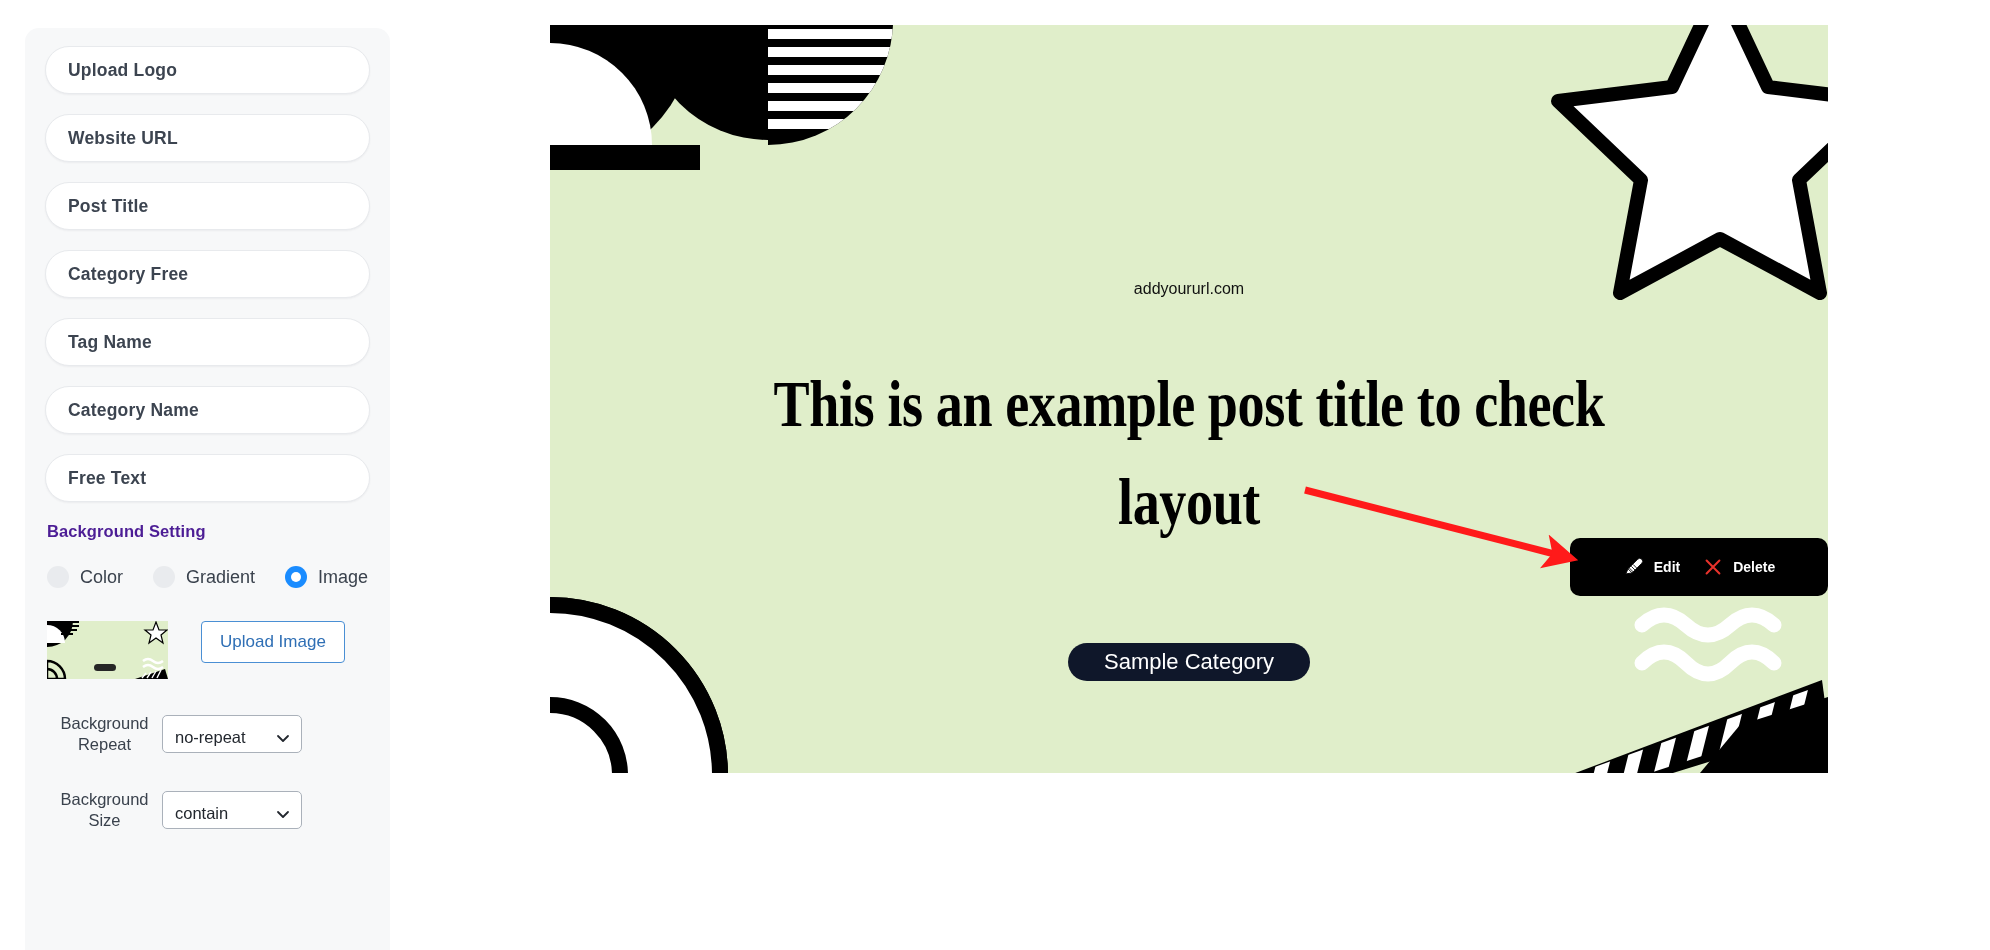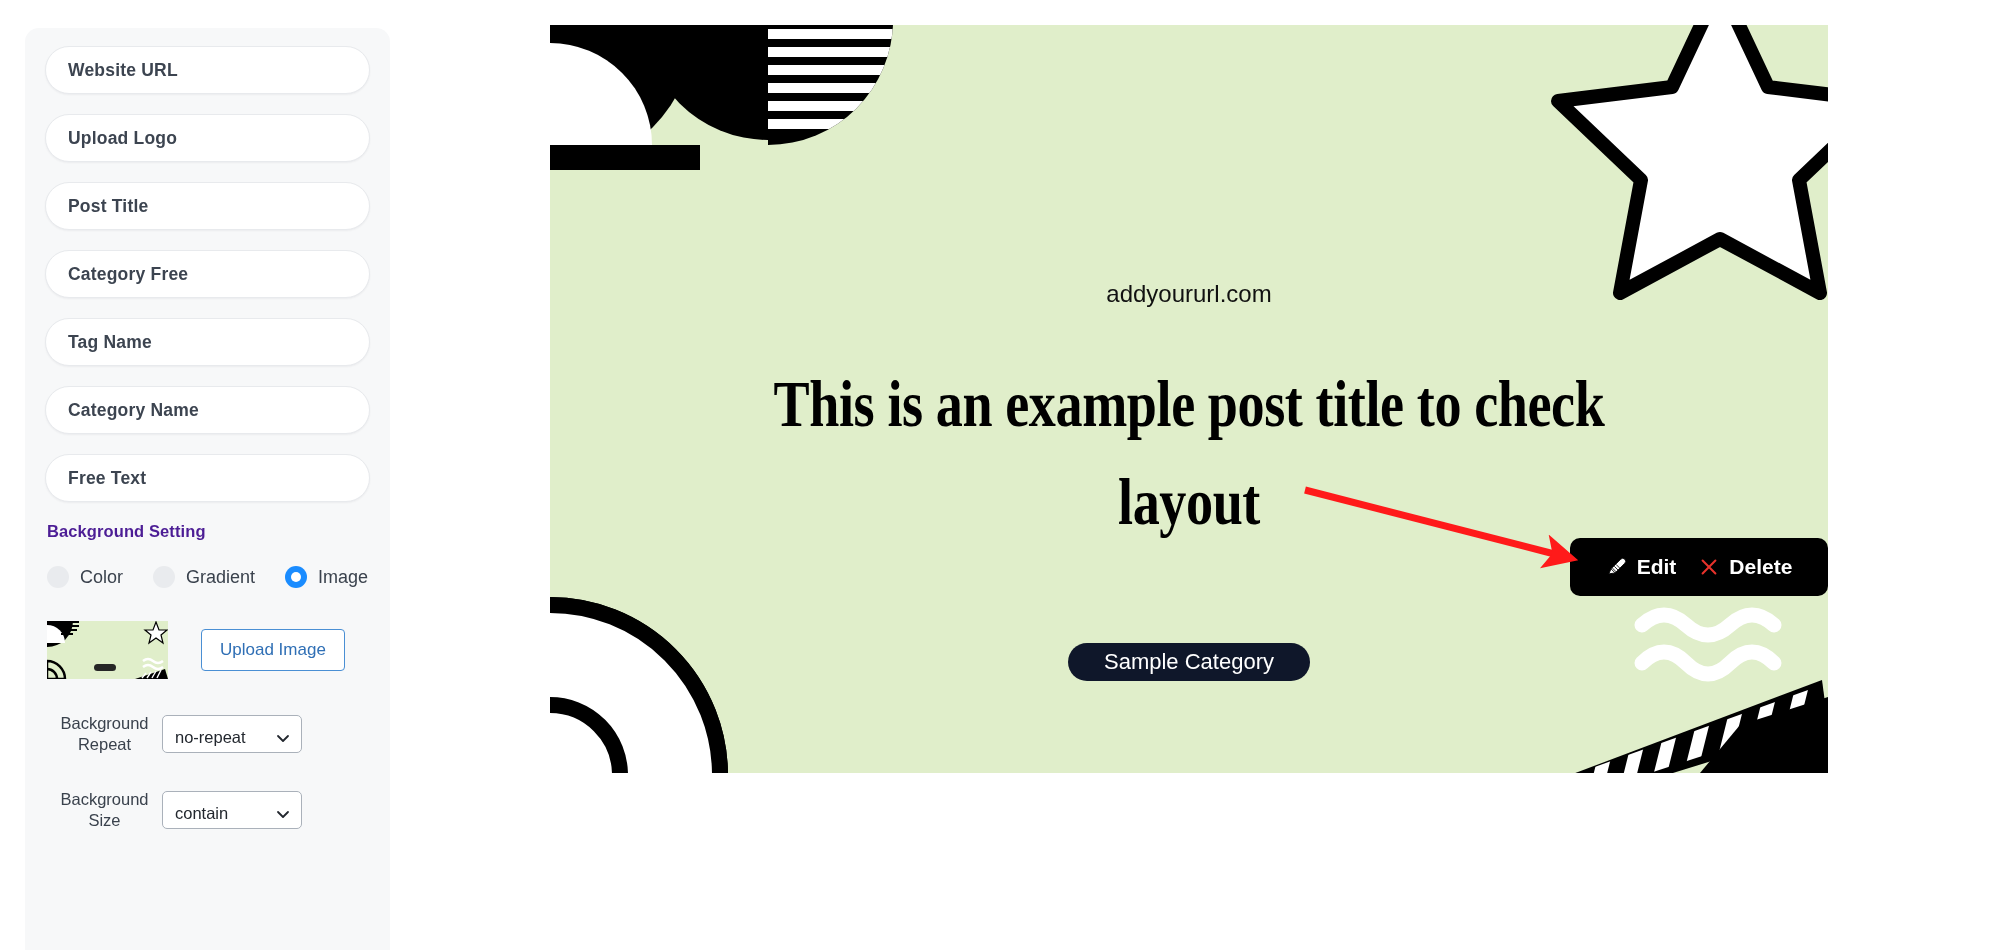--- a/index.html
+++ b/index.html
@@ -71,21 +71,20 @@
     position: absolute;
     left: 6px; top: 6px;
     width: 10px; height: 10px;
     border-radius: 50%;
     background: #ffffff;
   }
   .radio-label { font-size: 18px; color: #3a424d; }
 
   .preview-row {
     display: flex;
-    align-items: center;
     margin-top: 33px;
     padding-left: 2px;
   }
   .thumb {
     width: 121px; height: 58px;
     background: #e0eeca;
     position: relative;
     overflow: hidden;
     flex: 0 0 auto;
   }
@@ -136,21 +135,21 @@
     left: 550px; top: 25px;
     width: 1278px; height: 748px;
     background: #e0eeca;
     overflow: hidden;
   }
   .canvas-url {
     position: absolute;
     left: 0; right: 0;
     top: 255px;
     text-align: center;
-    font-size: 24px;
+    font-size: 16px;
     color: #111111;
     font-family: "Liberation Sans", sans-serif;
   }
   .canvas-title {
     position: absolute;
     left: 70px; right: 70px;
     top: 330px;
     text-align: center;
     font-family: "Liberation Serif", serif;
     font-weight: 700;
@@ -183,39 +182,39 @@
     width: 258px; height: 58px;
     background: #000000;
     border-radius: 10px;
     display: flex;
     align-items: center;
     justify-content: center;
     gap: 22px;
     z-index: 20;
   }
   .tb-item { display: flex; align-items: center; gap: 9px; cursor: pointer; }
-  .tb-item .t { font-size: 21px; font-weight: 700; }
+  .tb-item .t { font-size: 14px; font-weight: 700; }
   .tb-edit .t { color: #ffffff; }
   .tb-del .t { color: #ffffff; }
 
   
   .arrow-layer { position: absolute; inset: 0; pointer-events: none; z-index: 25; }
 </style>
 </head>
 <body>
 
 <div id="app">
 
   <div class="sidebar-card">
 
     <div class="field-pill">
+      <span class="lbl">Upload Logo</span>
+    </div>
+    <div class="field-pill">
       <span class="lbl">Website URL</span>
-    </div>
-    <div class="field-pill">
-      <span class="lbl">Upload Logo</span>
     </div>
     <div class="field-pill">
       <span class="lbl">Post Title</span>
     </div>
     <div class="field-pill">
       <span class="lbl">Category Free</span>
     </div>
     <div class="field-pill">
       <span class="lbl">Tag Name</span>
     </div>

